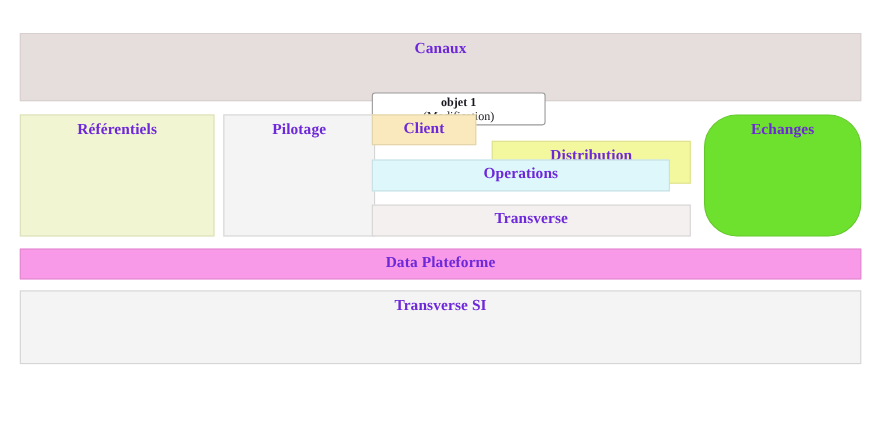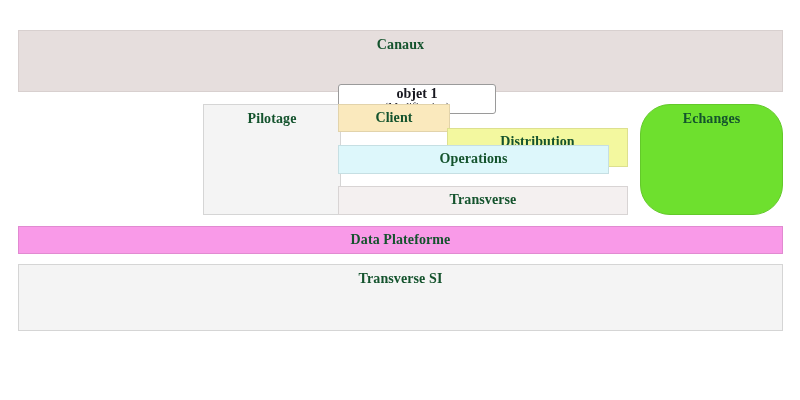--- a/index.html
+++ b/index.html
@@ -28,21 +28,21 @@
     border: 1px solid #cfcfcf;
     display: block;
   }
   .block > .block-title {
     display: block;
     width: 100%;
     text-align: center;
     font-weight: bold;
     font-size: 14px;
     line-height: 16px;
-    color: #14532d;
+    color: #6d28d9;
     padding-top: 6px;
     letter-spacing: 0.1px;
   }
 
   
   .band-canaux {
     left: 18px;
     top: 30px;
     width: 765px;
     height: 62px;
@@ -82,21 +82,21 @@
     left: 203px;
     top: 104px;
     width: 138px;
     height: 111px;
     background: #f4f4f4;
     border-color: #d5d5d5;
   }
   .blk-client {
     left: 338px;
     top: 104px;
-    width: 112px;
+    width: 95px;
     height: 28px;
     background: #fae9bd;
     border-color: #e2d3ab;
   }
   .blk-distribution {
     left: 447px;
     top: 104px;
     width: 181px;
     height: 39px;
     background: #f3f89f;
@@ -145,21 +145,21 @@
     border: 1px solid #9a9a9a;
     border-radius: 3px;
     width: 158px;
     height: 30px;
     text-align: center;
     padding-top: 2px;
   }
   .obj-card .obj-name {
     display: block;
     font-weight: bold;
-    font-size: 14px;
+    font-size: 11px;
     line-height: 13px;
     color: #17171f;
   }
   .obj-card .obj-state {
     display: block;
     font-weight: normal;
     font-size: 11px;
     line-height: 13px;
     color: #17171f;
   }
@@ -171,20 +171,23 @@
 <div id="canvas">
 
   <div class="block band-canaux">
     <span class="block-title">Canaux</span>
     <div class="obj-card card-canaux">
       <span class="obj-name">objet 1</span>
       <span class="obj-state">(Modification)</span>
     </div>
   </div>
 
+  <div class="block blk-referentiels">
+    <span class="block-title">Référentiels</span>
+  </div>
 
   <div class="block blk-pilotage">
     <span class="block-title">Pilotage</span>
   </div>
 
   <div class="block blk-client">
     <span class="block-title">Client</span>
   </div>
 
   <div class="block blk-distribution">

